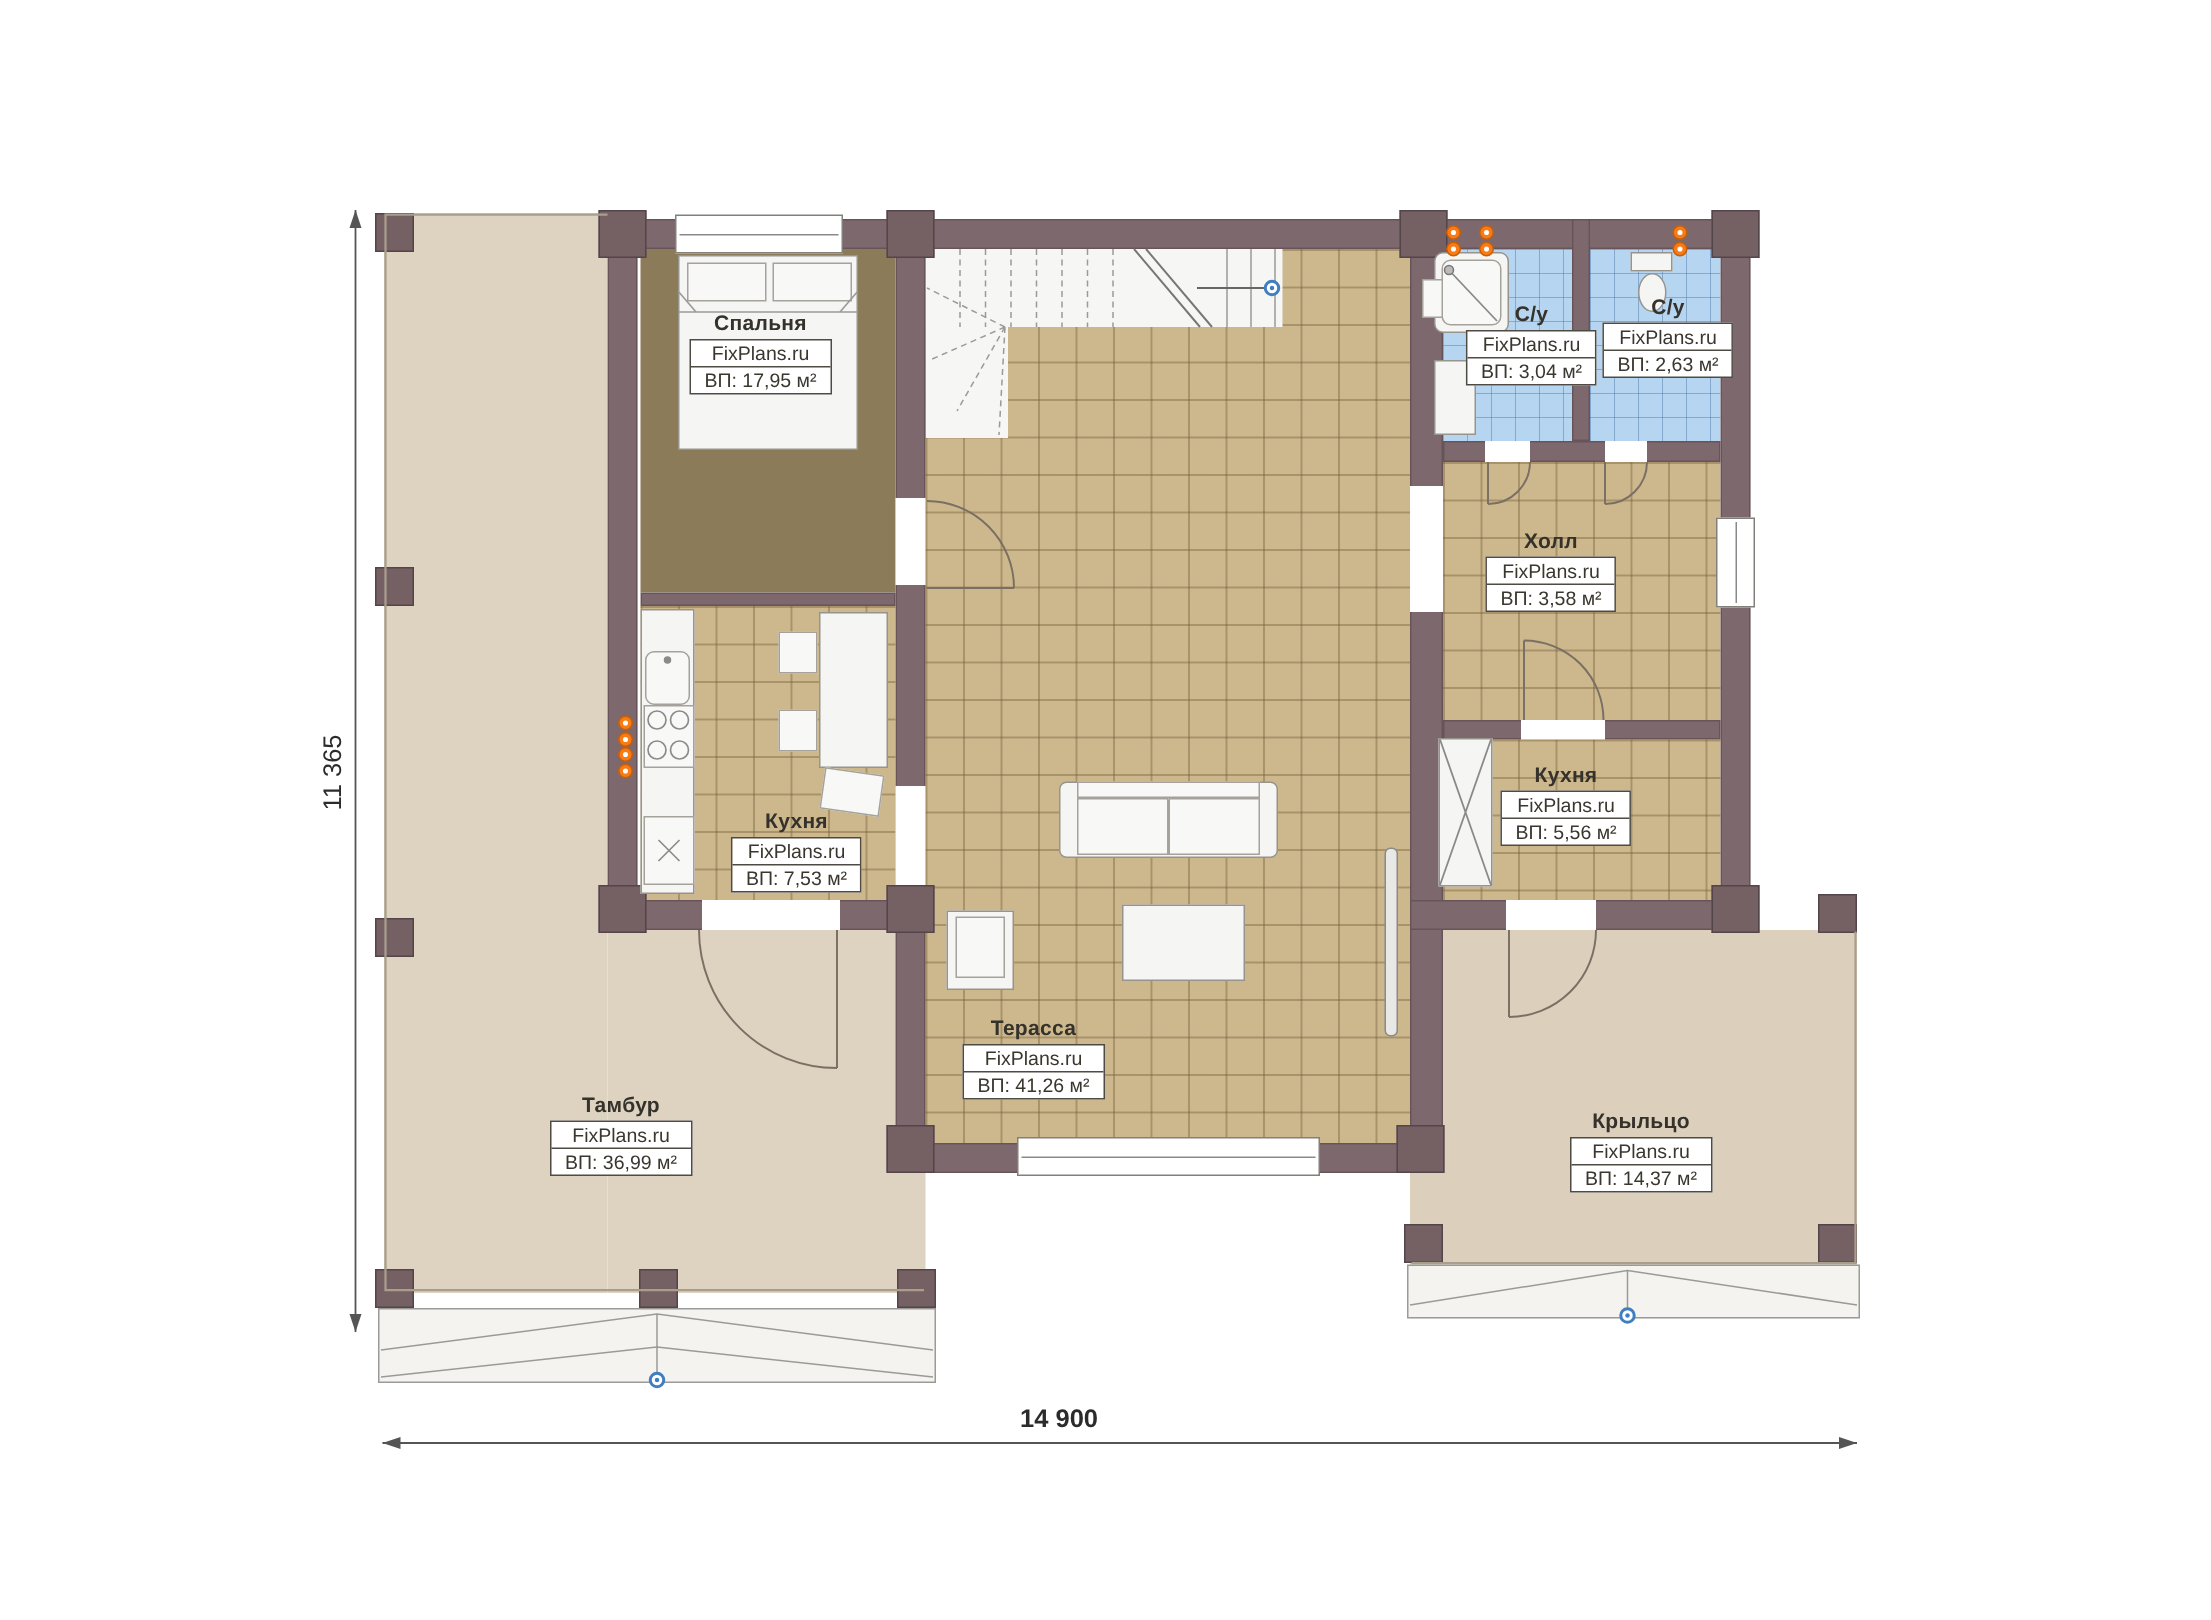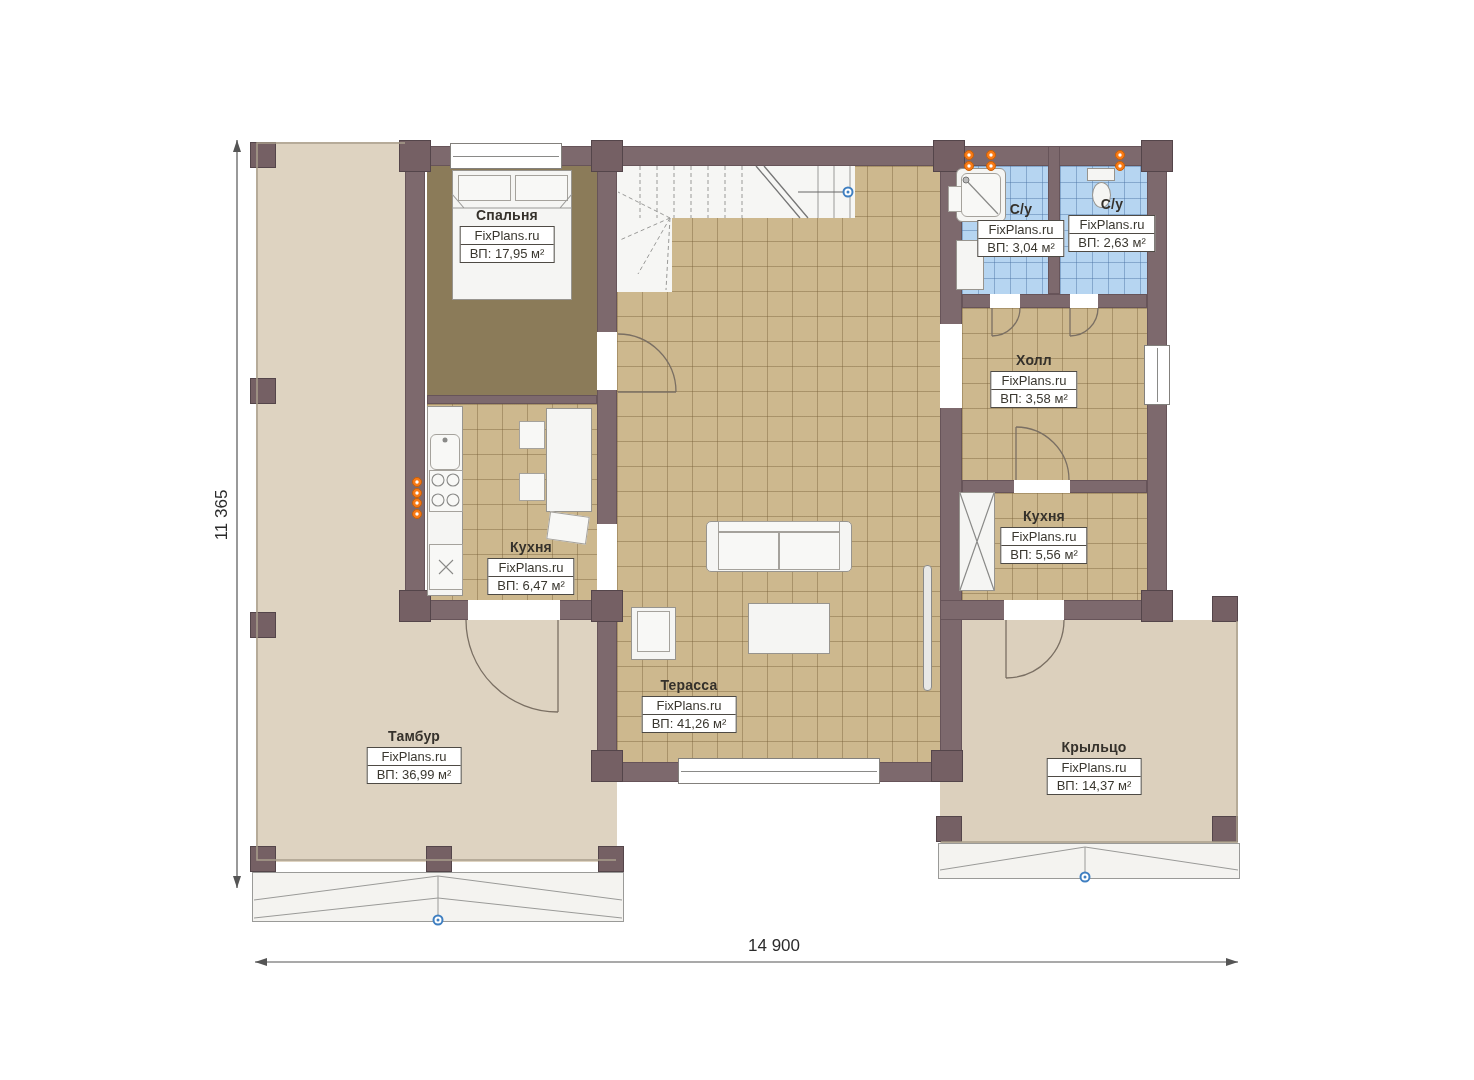--- a/index.html
+++ b/index.html
@@ -276,21 +276,21 @@
     <div class="rbox">
       <div class="rbrand">FixPlans.ru</div>
       <div class="rarea">ВП: 3,58 м²</div>
     </div>
   </div>
 
   <div class="rlabel" style="left:531px;top:539px;">
     <div class="rname">Кухня</div>
     <div class="rbox">
       <div class="rbrand">FixPlans.ru</div>
-      <div class="rarea">ВП: 6,47 м²</div>
+      <div class="rarea">ВП: 7,53 м²</div>
     </div>
   </div>
 
   <div class="rlabel" style="left:1044px;top:508px;">
     <div class="rname">Кухня</div>
     <div class="rbox">
       <div class="rbrand">FixPlans.ru</div>
       <div class="rarea">ВП: 5,56 м²</div>
     </div>
   </div>
@@ -313,15 +313,15 @@
 
   <div class="rlabel" style="left:1094px;top:739px;">
     <div class="rname">Крыльцо</div>
     <div class="rbox">
       <div class="rbrand">FixPlans.ru</div>
       <div class="rarea">ВП: 14,37 м²</div>
     </div>
   </div>
 
   <div class="dim dim-v" style="left:197px;top:505px;">11 365</div>
-  <div class="dim" style="left:748px;top:936px;">14 900</div>
+  <div class="dim" style="left:680px;top:936px;font-weight:bold;">14 900</div>
 
 </div>
 
 </body></html>

